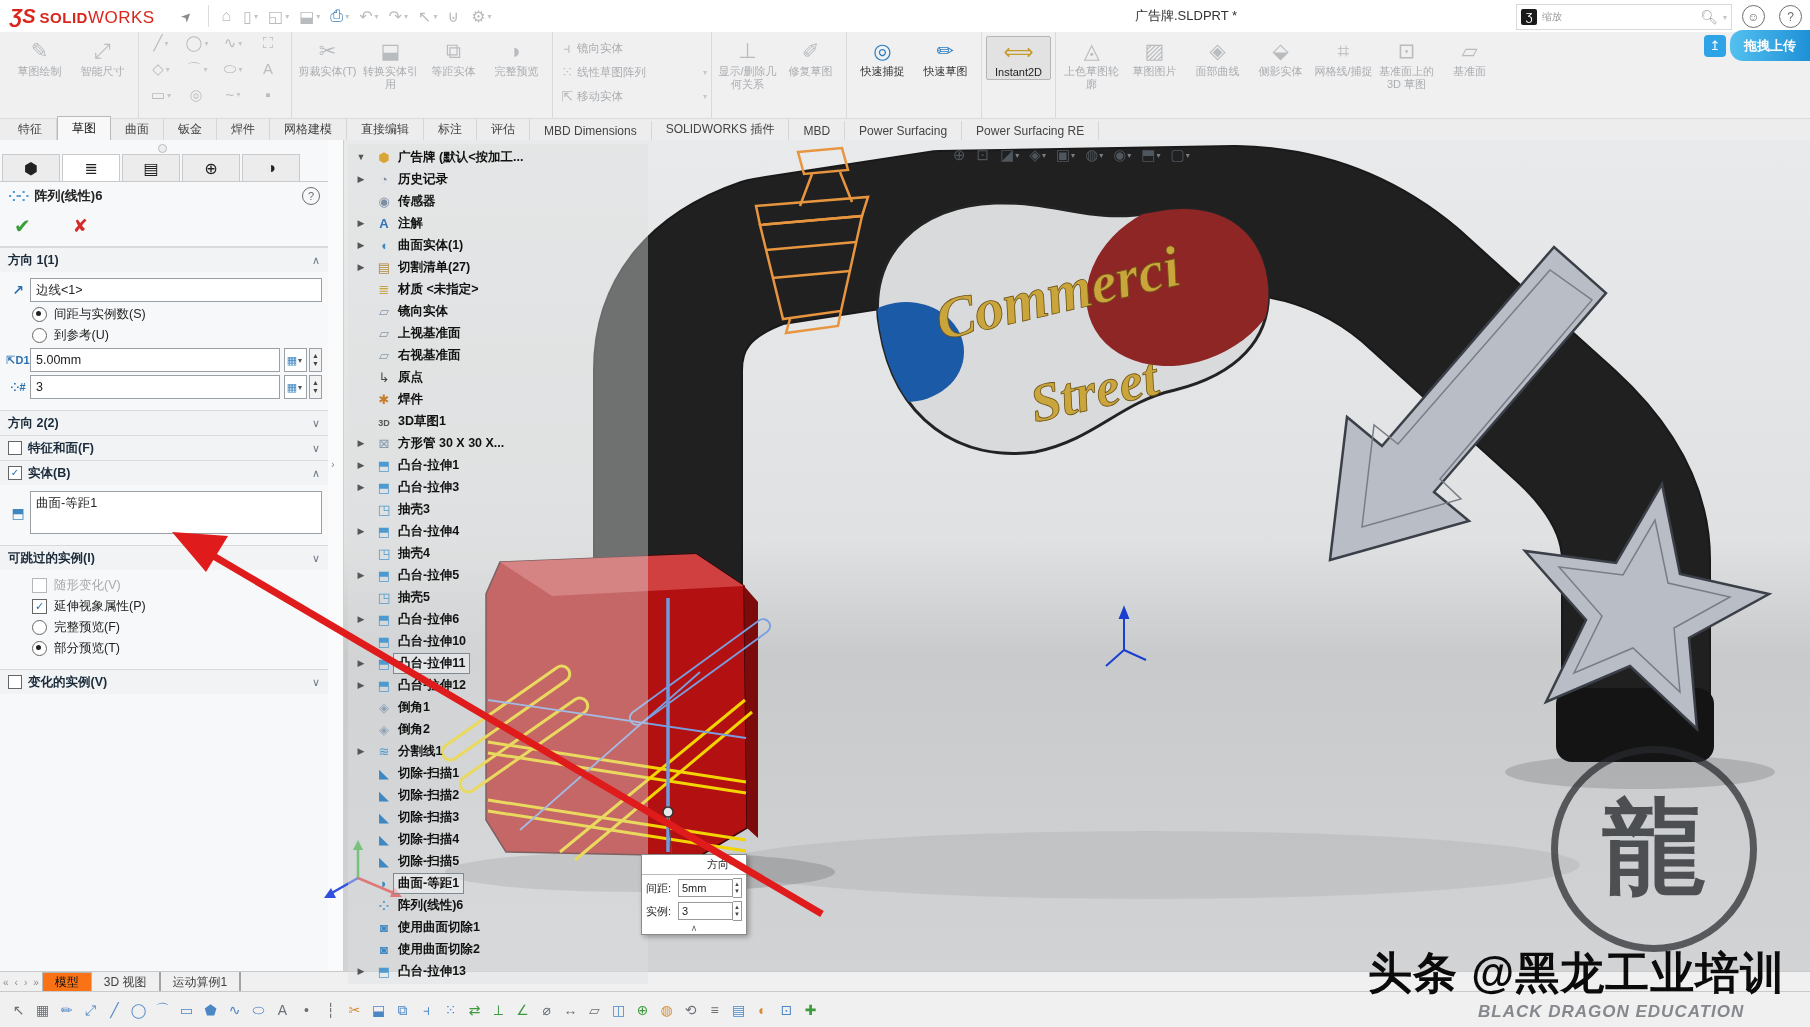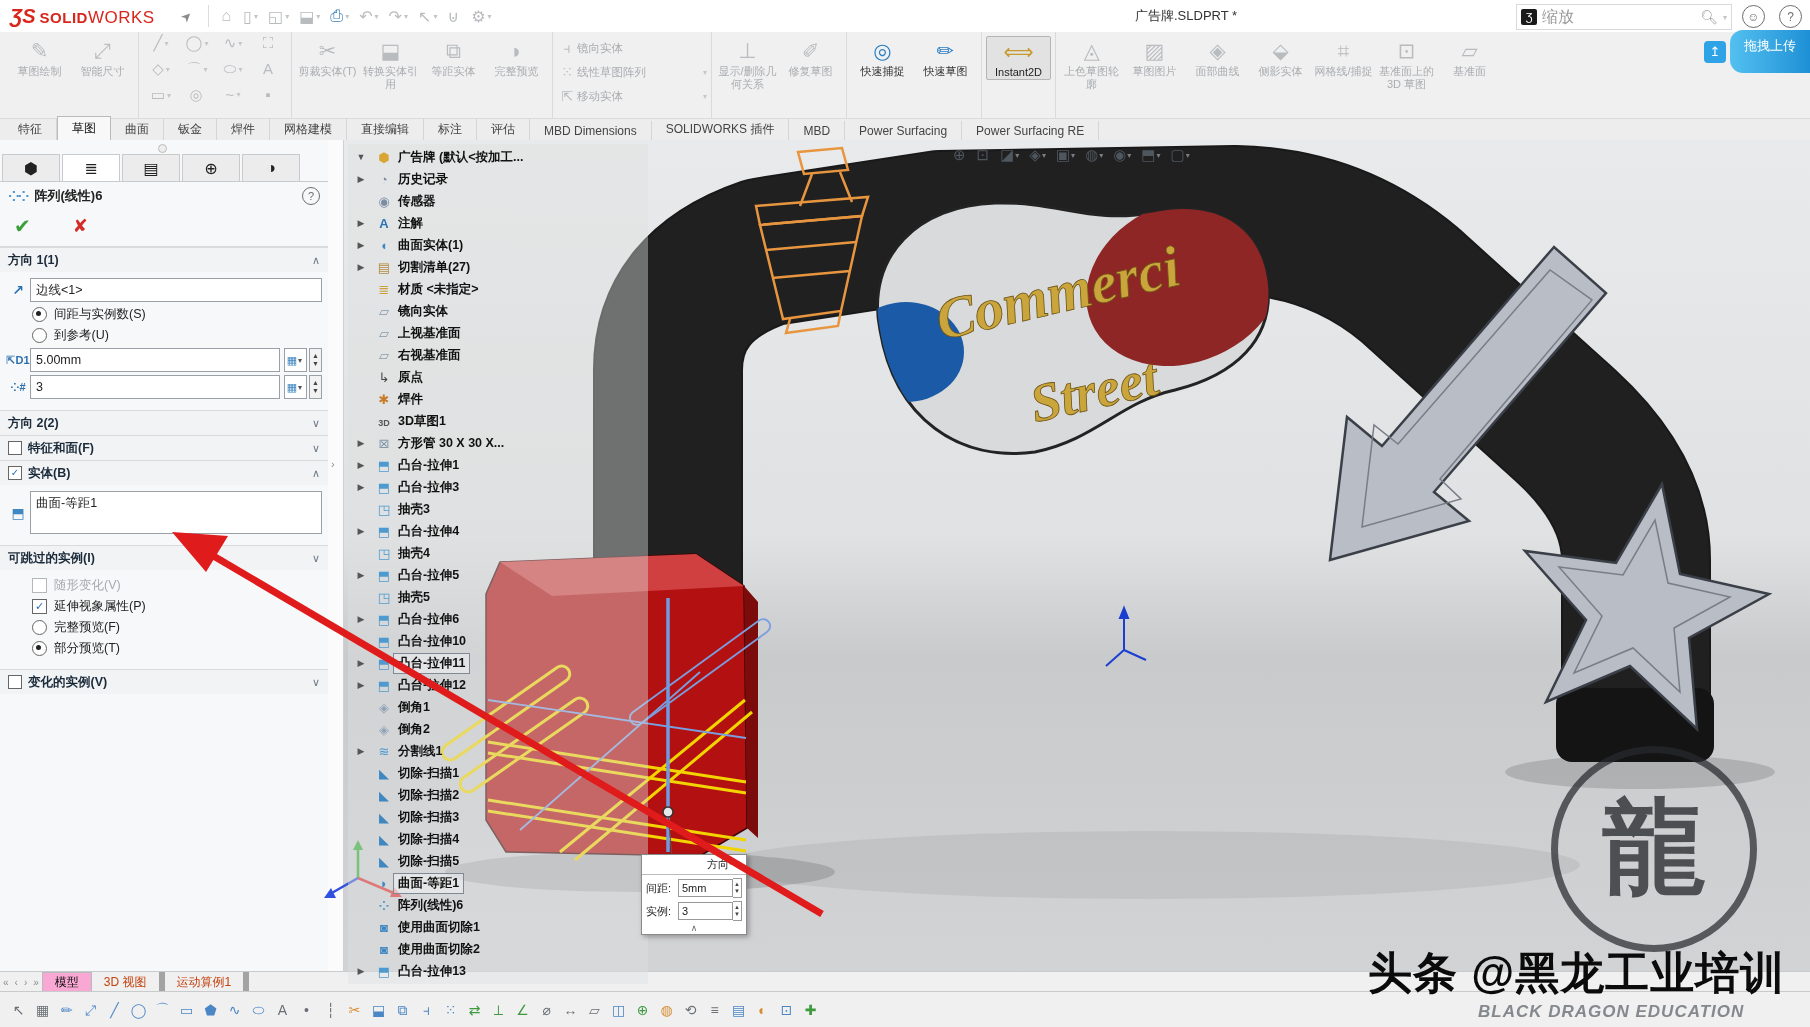--- a/index.html
+++ b/index.html
@@ -15,21 +15,21 @@
   .menu-item{padding:6px 12px;font-size:13px;color:#333;cursor:default;}
   .pin{color:#8b8b8d;font-size:13px;transform:rotate(-45deg);margin:0 8px;}
   .qsep{width:1px;height:22px;background:#dcdcdd;margin:0 8px;}
   .quickbar{display:flex;align-items:center;}
   .qbtn{display:flex;align-items:center;color:#b9bcbf;font-size:16px;padding:2px 5px;}
   .qbtn.en{color:#3a7fb5;}
   .qcaret{font-size:8px;color:#c2c4c6;margin-left:2px;}
   .doc-title{position:absolute;left:1135px;top:0;height:32px;display:flex;align-items:center;font-size:13px;color:#333;}
   .searchbox{position:absolute;right:78px;top:4px;width:206px;height:24px;border:1px solid #d8d9da;background:#fff;display:flex;align-items:center;padding:0 4px;}
   .sw-badge{width:16px;height:16px;background:#1a1a1a;color:#fff;font-size:11px;display:flex;align-items:center;justify-content:center;border-radius:2px;margin-right:5px;}
-  .search-text{flex:1;color:#9a9a9a;font-size:16px;}
+  .search-text{flex:1;color:#9a9a9a;font-size:10px;}
   .search-mag{color:#9a9a9a;font-size:14px;margin-right:3px;}
   .titlebar-circles{position:absolute;right:8px;top:5px;display:flex;gap:14px;}
   .tcirc{width:21px;height:21px;border:1.5px solid #6d6d6f;border-radius:50%;display:flex;align-items:center;justify-content:center;font-size:12px;color:#6d6d6f;}
   
   .ribbon{position:absolute;left:0;top:32px;width:1810px;height:86px;background:#f0f0f1;display:flex;align-items:stretch;padding-left:4px;}
   .rgroup{display:flex;align-items:flex-start;padding:4px 4px 0 4px;border-right:1px solid #d9dadb;}
   .bigbtn{width:63px;display:flex;flex-direction:column;align-items:center;padding-top:3px;}
   .bigbtn .bico{font-size:21px;line-height:24px;height:26px;color:#b9bcbf;}
   .bigbtn .blbl{font-size:11px;line-height:13px;text-align:center;color:#aaadb0;white-space:normal;}
   .bigbtn.en .bico{color:#2a7ec2;}
@@ -120,29 +120,29 @@
   .callout{position:absolute;left:641px;top:854px;width:104px;background:#fff;border:1px solid #8a8a8a;box-shadow:2px 2px 5px rgba(0,0,0,.3);z-index:40;font-size:11px;}
   .co-title{text-align:right;padding:2px 6px 2px;border-bottom:1px solid #bbb;color:#222;}
   .co-row{display:flex;align-items:center;padding:3px 4px 0;}
   .co-lbl{width:32px;color:#222;}
   .co-fld{flex:1;border:1px solid #999;height:16px;display:flex;align-items:center;padding:0 3px;background:#fff;}
   .co-sp{display:flex;flex-direction:column;font-size:6px;line-height:7px;color:#444;border:1px solid #999;border-left:none;height:18px;justify-content:center;padding:0 1px;}
   .co-foot{text-align:center;color:#666;font-size:9px;padding:2px 0 1px;}
   
   .modeltabs{position:absolute;left:0;top:971px;width:1810px;height:20px;background:#f0f0f1;border-top:1px solid #c9cacb;display:flex;align-items:stretch;font-size:12px;}
   .navarr{display:flex;align-items:center;padding:0 3px;color:#8a8d90;font-size:10px;}
-  .mtab{display:flex;align-items:center;padding:0 12px;color:#c2410c;border-right:6px solid #a3a3a3;}
-  .mtab.active{background:#f9a8d4;border:1px solid #b9babc;border-bottom:none;color:#111;}
+  .mtab{display:flex;align-items:center;padding:0 12px;color:#404040;border-right:2px solid #a3a3a3;}
+  .mtab.active{background:#f97316;border:1px solid #b9babc;border-bottom:none;color:#111;}
   .btoolbar{position:absolute;left:0;top:991px;width:1810px;height:36px;background:#f0f0f1;border-top:1px solid #c9cacb;display:flex;align-items:center;padding-left:8px;gap:3px;}
   .bico2{width:21px;height:21px;display:flex;align-items:center;justify-content:center;font-size:14px;}
   .c1{color:#4c87c5;} .c2{color:#6b7076;} .c3{color:#3f9a3f;} .c4{color:#d78b2f;}
   
   .upload-wrap{position:absolute;right:0;top:30px;display:flex;align-items:center;z-index:90;}
   .upload-ico{width:22px;height:22px;background:#2ea3e6;border-radius:4px;color:#fff;display:flex;align-items:center;justify-content:center;font-size:13px;margin-right:4px;}
-  .upload-pill{height:31px;border-radius:13px 0 0 13px;background:linear-gradient(90deg,#54c0f0,#1e90d6);color:#fff;display:flex;align-items:center;padding:0 14px 12px 14px;font-size:13px;}
+  .upload-pill{height:31px;border-radius:13px 0 0 13px;background:linear-gradient(90deg,#54c0f0,#1e90d6);color:#fff;display:flex;align-items:center;padding:0 14px 0 14px;font-size:13px;font-weight:bold;}
   .wm-circle{position:absolute;left:1551px;top:746px;width:192px;height:192px;border:7px solid rgba(40,42,46,.72);border-radius:50%;z-index:70;display:flex;align-items:center;justify-content:center;}
   .wm-circle span{font-size:104px;color:rgba(40,42,46,.78);font-weight:bold;}
   .wm-line1{position:absolute;left:1368px;top:944px;z-index:80;font-size:44px;font-weight:bold;color:#0b0b0b;letter-spacing:1px;white-space:nowrap;}
   .wm-line2{position:absolute;left:1478px;top:1002px;z-index:80;font-size:17px;font-weight:bold;font-style:italic;color:#85888c;letter-spacing:1px;white-space:nowrap;}
   .overlay-svg{position:absolute;left:0;top:0;width:1810px;height:1027px;z-index:60;pointer-events:none;}
 </style>
 </head>
 <body>
 
 <div id="app">

